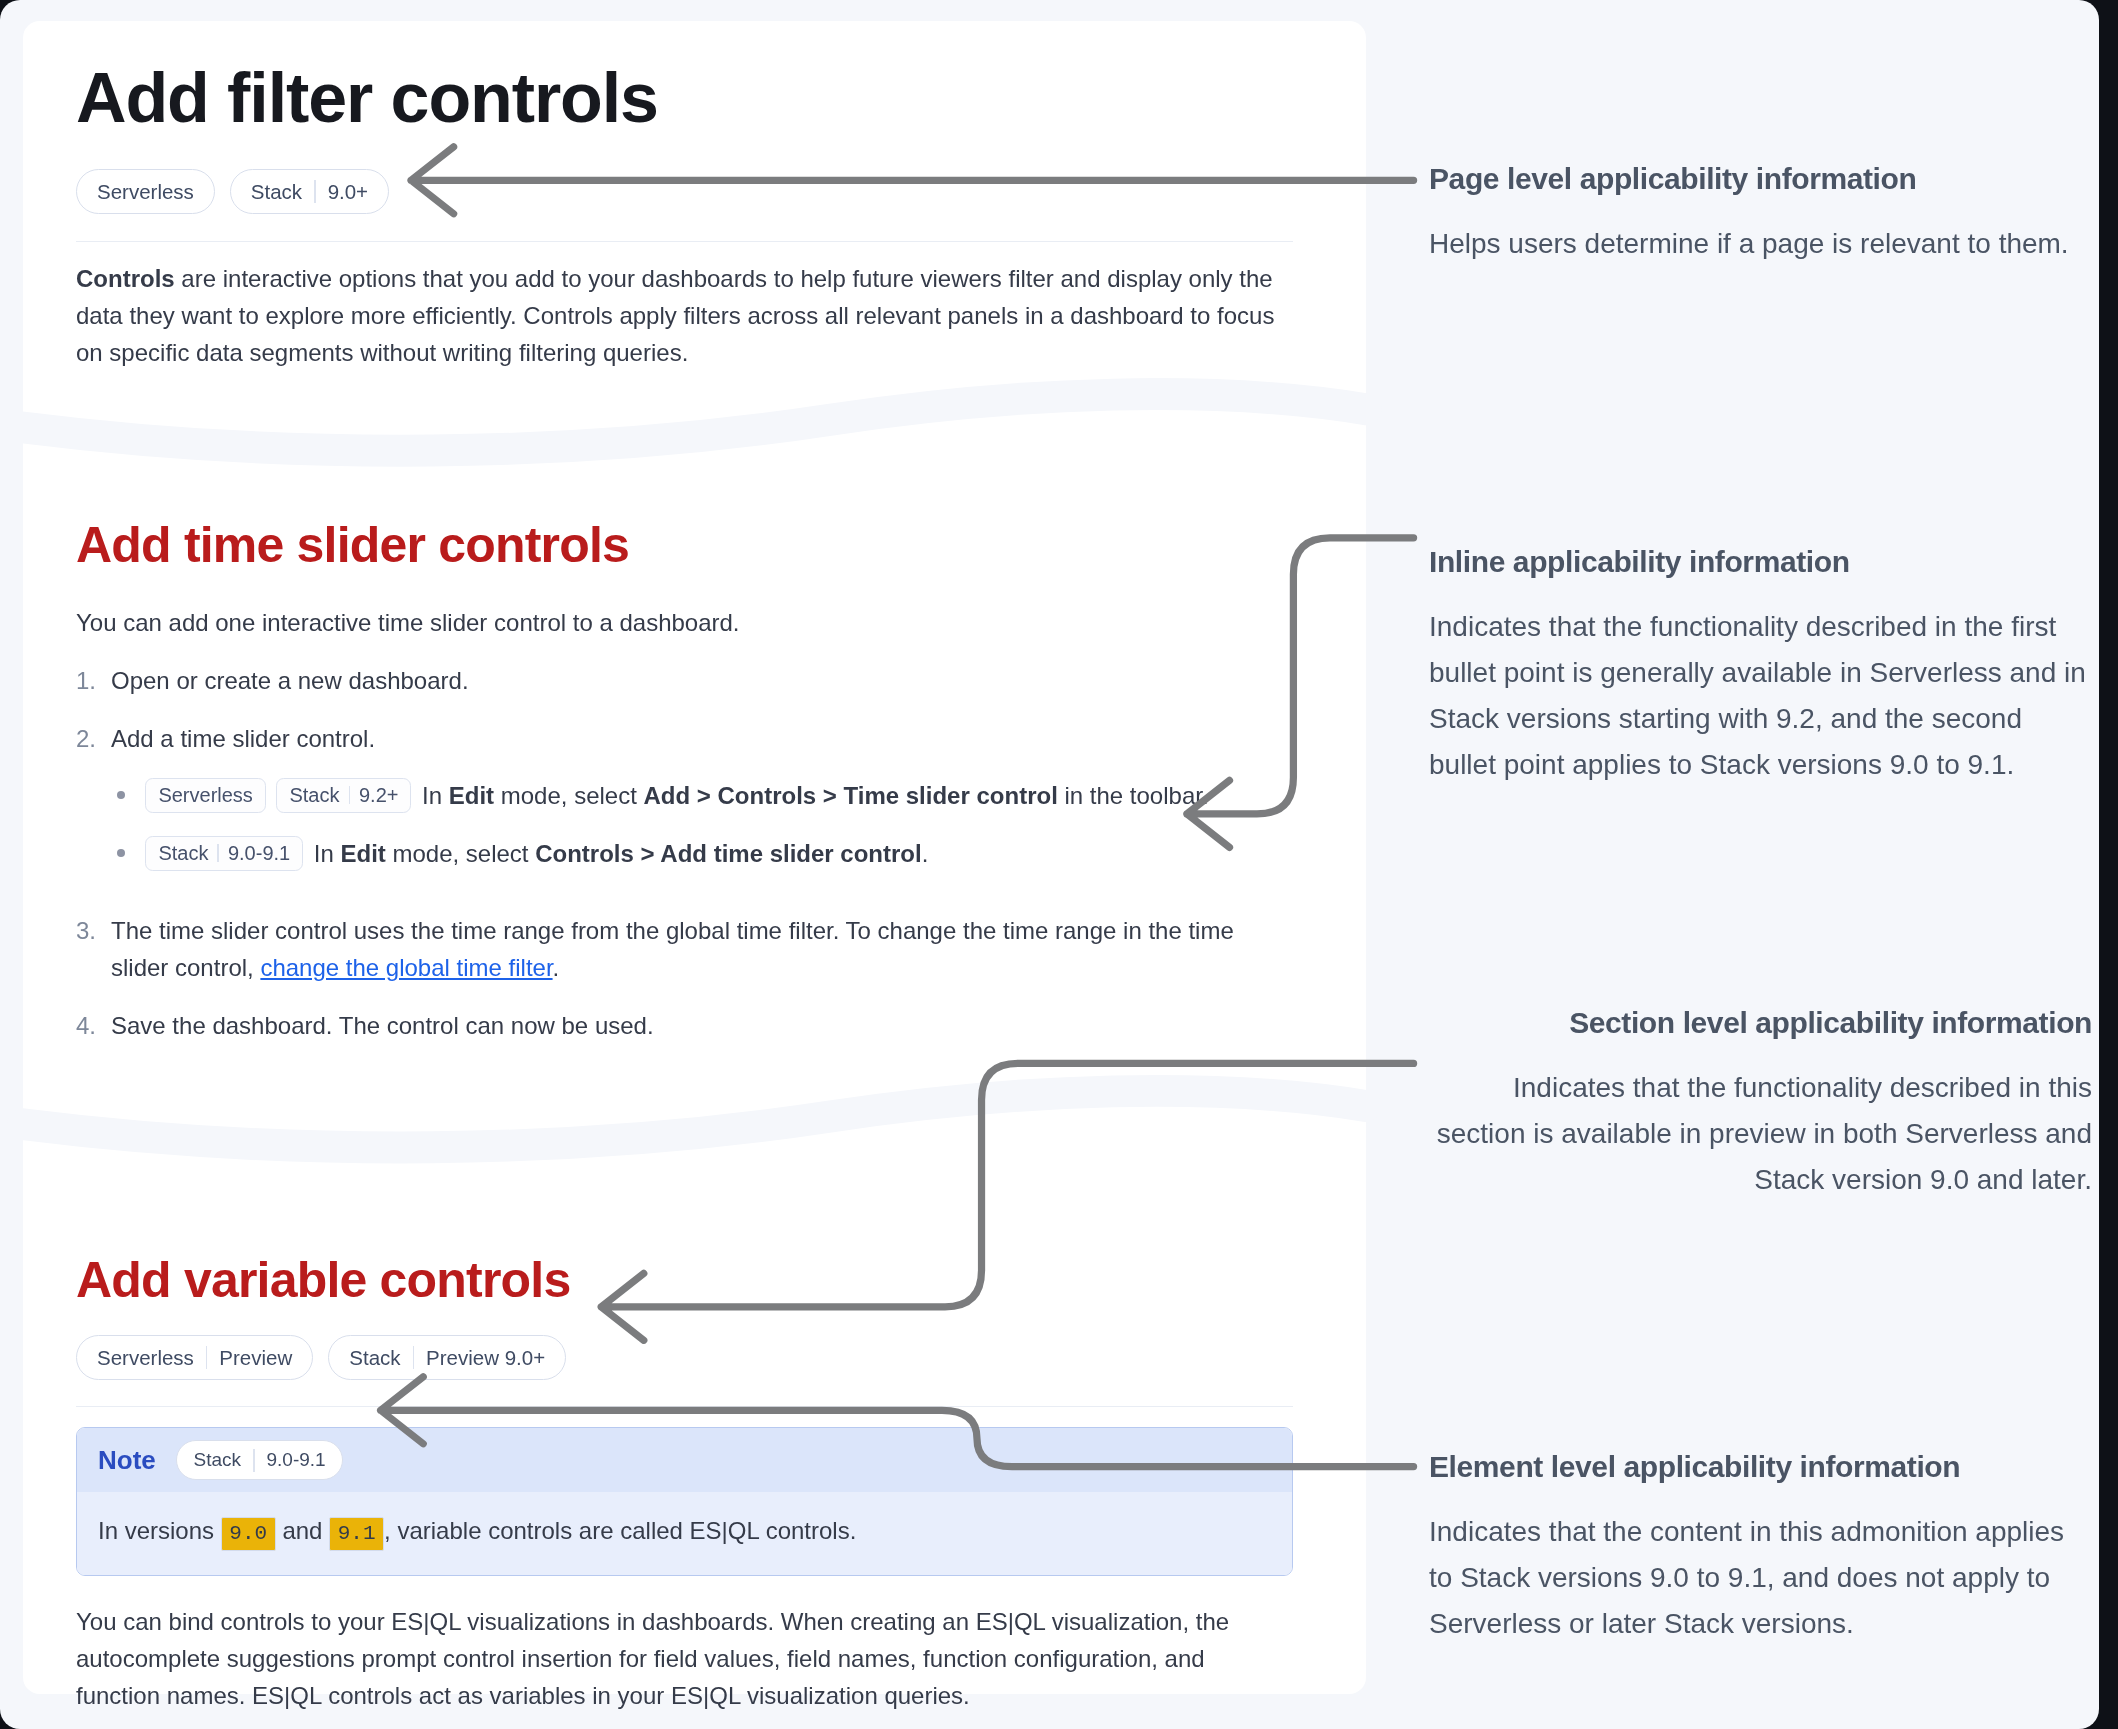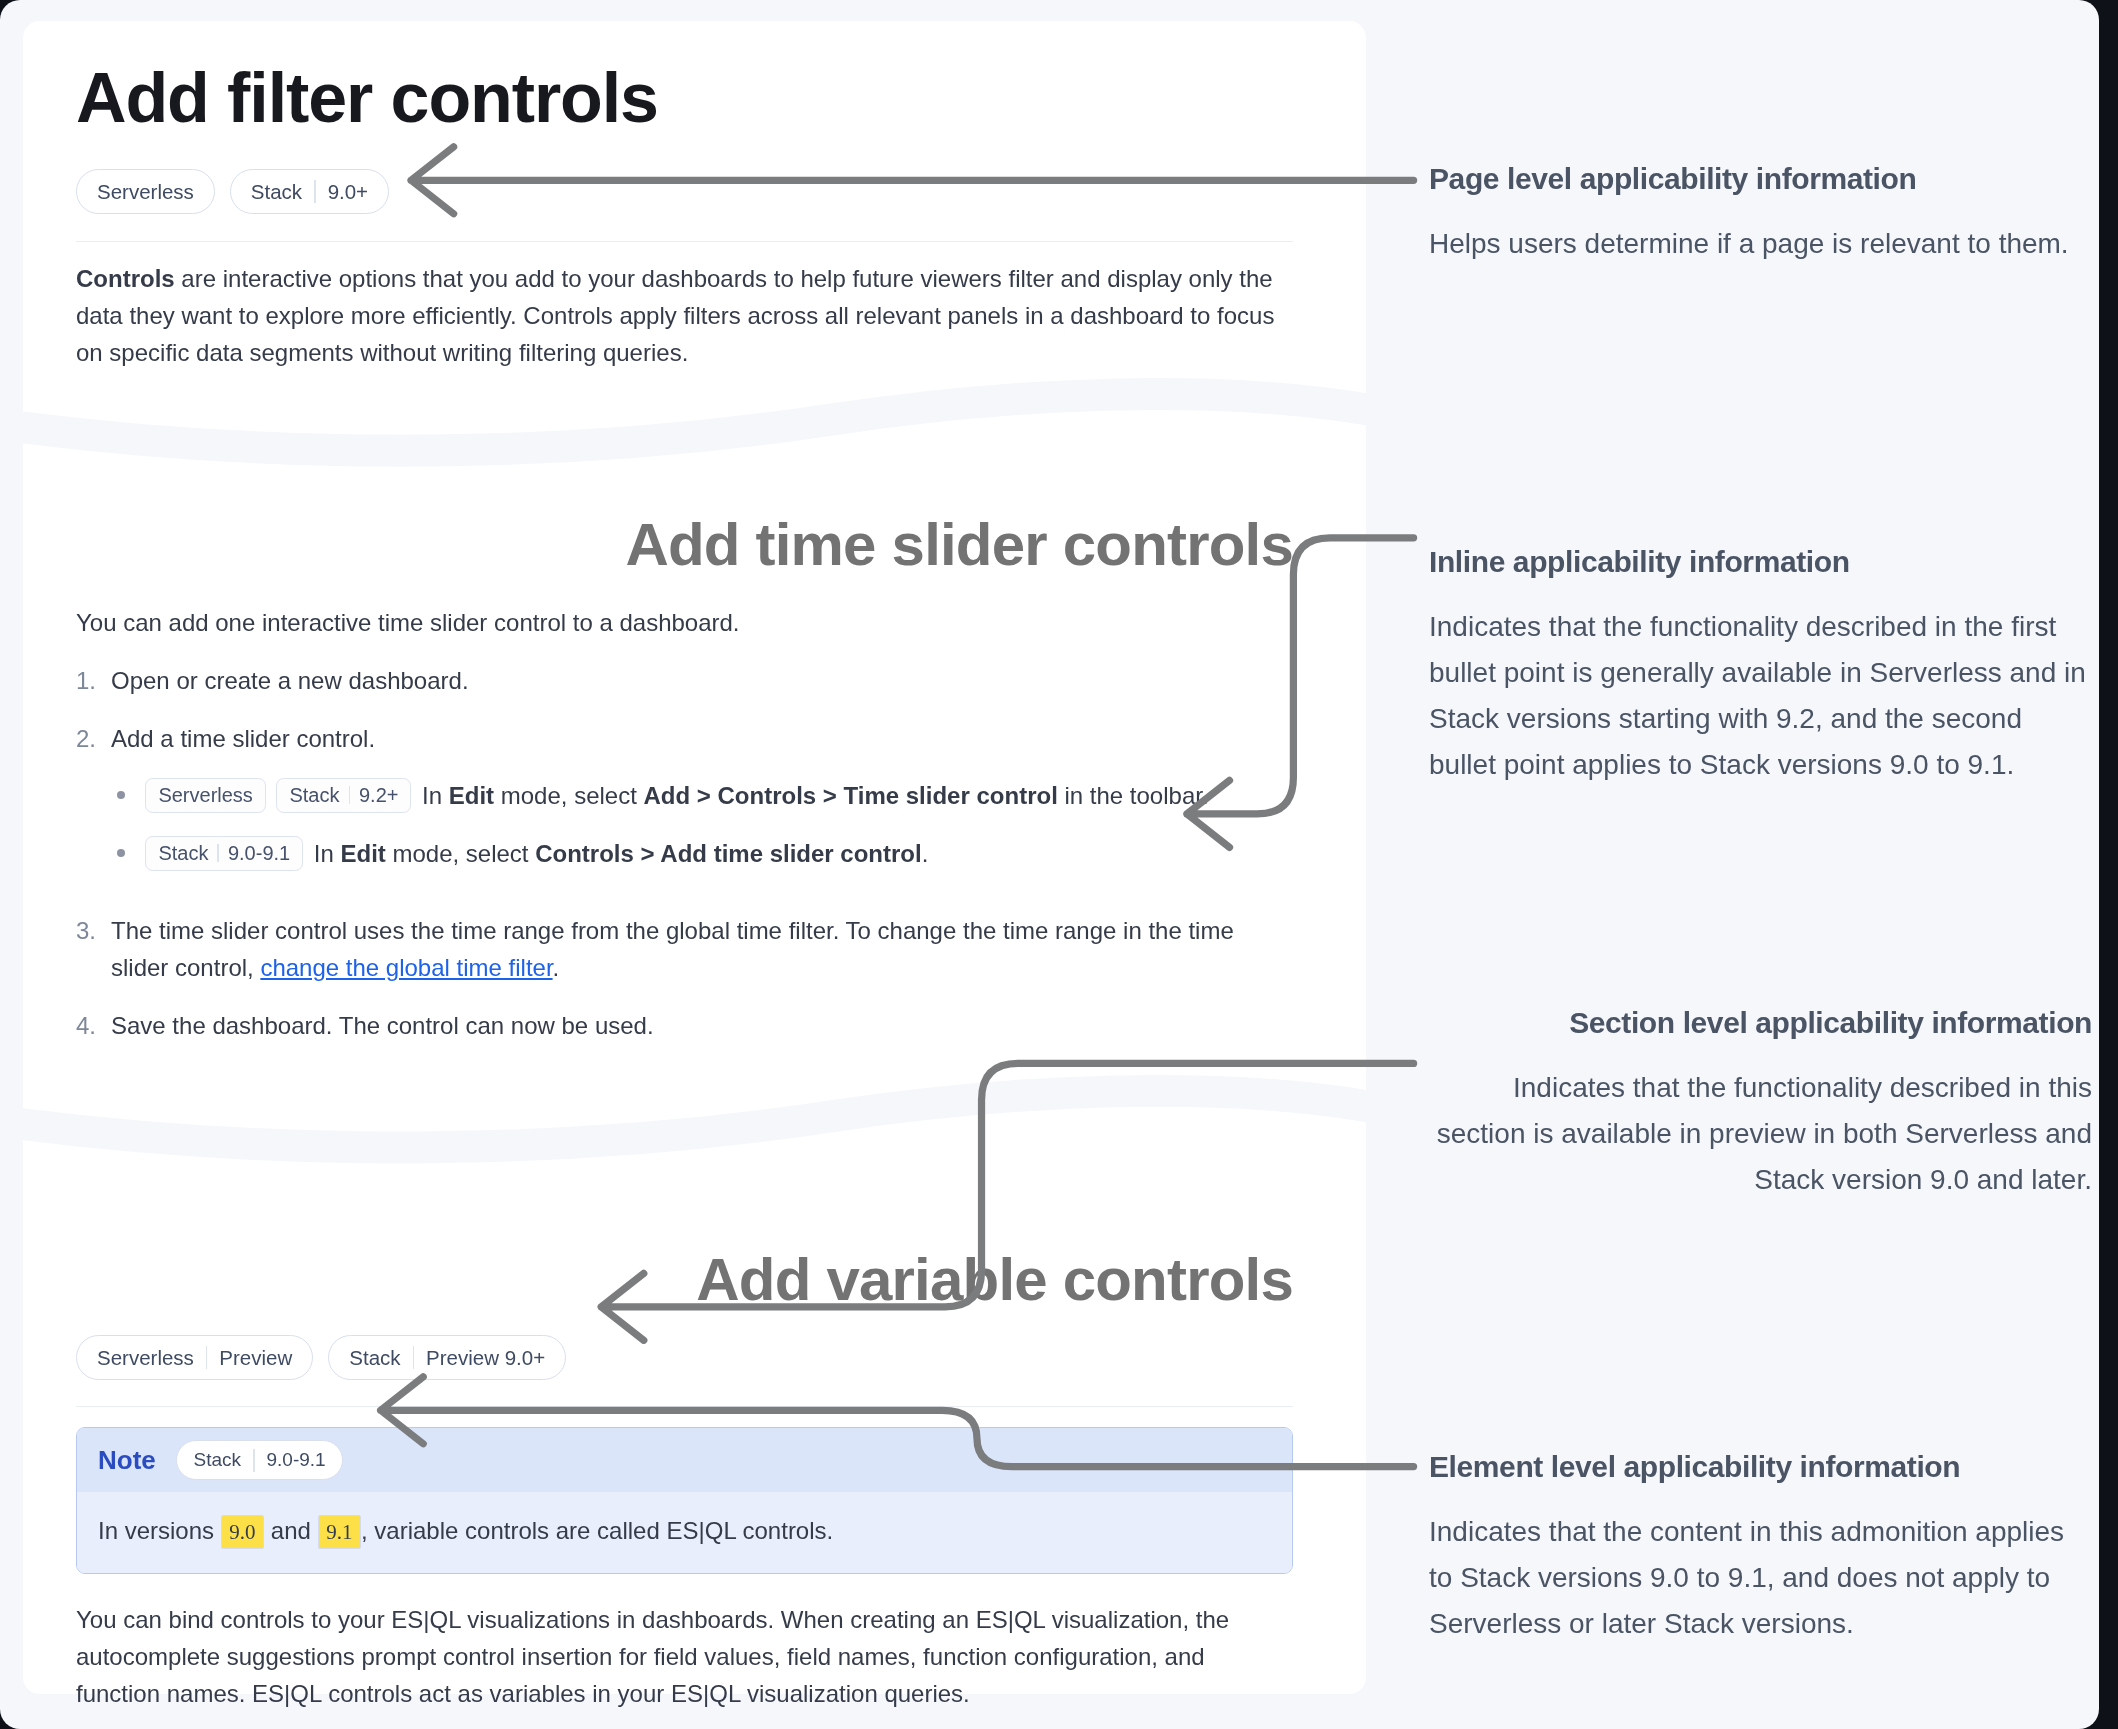--- a/index.html
+++ b/index.html
@@ -1,21 +1,21 @@
 <!DOCTYPE html>
 <html style="font-size:12px"><head>
 <meta charset="utf-8">
 <style>
   html,body{margin:0;padding:0;background:#0e1117;}
   .frame{position:relative;width:2099px;height:1729px;background:#f5f7fb;border-radius:20px;
          overflow:hidden;font-family:"Liberation Sans",sans-serif;color:#353b49;}
   .doc-panel{position:absolute;left:23px;top:20.5px;width:1343px;height:1673px;background:#ffffff;border-radius:16.7px;}
   .doc{position:absolute;left:76px;top:60px;width:1217px;}
   h1{margin:0;font-size:70px;line-height:77px;font-weight:700;color:#17191f;letter-spacing:-1.1px;}
-  h2{margin:0;font-size:60px;line-height:58px;font-weight:700;color:#737373;letter-spacing:-0.8px;text-align:right;}
+  h2{margin:0;font-size:50px;line-height:58px;font-weight:700;color:#b91c1c;letter-spacing:-0.8px;}
   .badge-row{display:flex;align-items:center;gap:15px;margin-top:32px;}
   .pill{display:inline-flex;align-items:center;height:43px;padding:0 20px;border:1.5px solid #d9dfec;
         border-radius:760px;background:#fff;color:#3f4b63;font-size:20.5px;}
   .pill.sm{height:38px;font-size:19px;padding:0 16.7px;}
   .pd{width:1.5px;height:23px;background:#dde3ef;margin:0 12px;}
   .rule{border:none;border-top:1.5px solid #e9edf4;margin:27px 0 0;}
   p.lead,p.final{margin:18px 0 0;font-size:24px;line-height:37px;color:#353b49;}
   p.final{margin-top:27px;}
   p.intro{margin:30px 0 0;font-size:24px;line-height:37px;}
   .gap1{height:145px;}
@@ -30,22 +30,22 @@
   .dot{width:8.4px;height:8.4px;border-radius:50%;background:#8d93a3;margin:0 20px 0 6px;flex:0 0 auto;}
   .chip{display:inline-flex;align-items:center;height:33px;padding:0 12px;border:1.5px solid #dde3ef;
         border-radius:7.6px;background:#fdfdfe;color:#46516b;font-size:20px;margin-right:10.6px;flex:0 0 auto;}
   .chip:last-of-type{margin-right:15px;}
   .cd{width:1.5px;height:18px;background:#dde3ef;margin:0 9px;}
   a.doclink{color:#1d62e9;text-decoration:underline;text-align:center;}
   .note{margin-top:20px;border:1.5px solid #b7c9f0;border-radius:9px;overflow:hidden;}
   .note-head{background:#dbe5fa;padding:12px 21px;display:flex;align-items:center;gap:20px;}
   .note-label{font-size:26px;font-weight:700;color:#2a4cc0;}
   .note-body{background:#e8eefc;padding:20px 21px 24px;font-size:24px;line-height:37px;color:#353b49;}
-  .code{display:inline-block;background:#fde047;border:1.5px solid #d3dbec;border-radius:2px;
-        padding:0.8px 7.6px;font-family:Liberation Serif, serif;font-size:21px;color:#333b4a;line-height:30px;}
+  .code{display:inline-block;background:#eab308;border:1.5px solid #d3dbec;border-radius:2px;
+        padding:0.8px 7.6px;font-family:Liberation Mono, monospace;font-size:21px;color:#333b4a;line-height:30px;}
   .ann{position:absolute;left:1429px;width:663px;}
   .ann h3{margin:0;font-size:30px;line-height:44px;font-weight:700;color:#4a5464;letter-spacing:-0.4px;}
   .ann p{margin:20px 0 0;font-size:28px;line-height:46px;color:#4a5464;}
   .overlay{position:absolute;left:0;top:0;width:2119px;height:1729px;pointer-events:none;}
 </style>
 </head>
 <body>
 
 <div class="frame">
 

